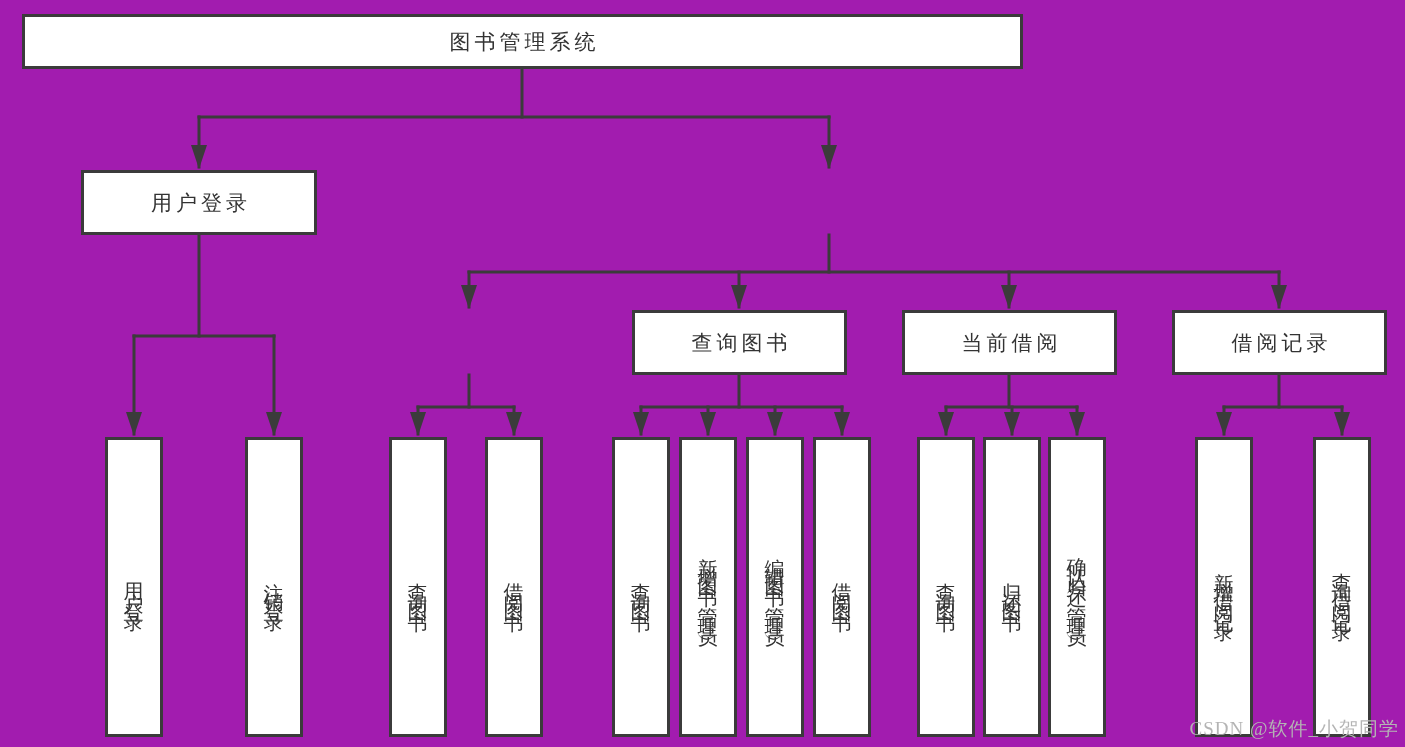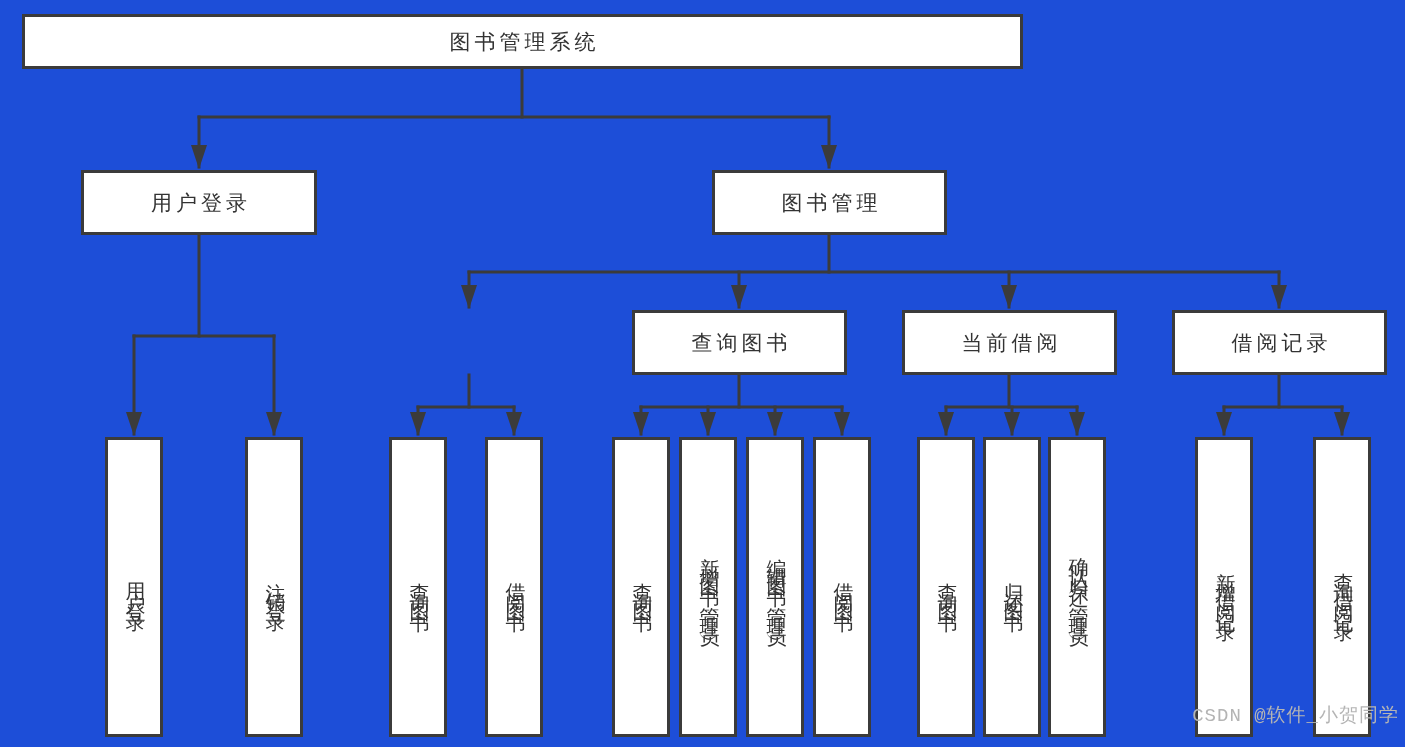--- a/index.html
+++ b/index.html
@@ -1,21 +1,21 @@
 <!DOCTYPE html>
 <html><head>
 <meta charset="utf-8">
 <style>
   html, body { margin: 0; padding: 0; background: #ffffff; }
   .stage {
     position: relative;
     width: 1405px;
     height: 747px;
-    background: #1d4ed8;
-    font-family: Liberation Mono, monospace;
+    background: #a21caf;
+    font-family: Liberation Serif, serif;
     overflow: hidden;
   }
   .connector-layer {
     position: absolute;
     left: 0; top: 0;
     width: 1405px; height: 747px;
   }
   .node {
     position: absolute;
     box-sizing: border-box;
@@ -38,21 +38,21 @@
     text-orientation: mixed;
     font-size: 20px;
     line-height: 1;
     letter-spacing: 10px;
     color: #333333;
     white-space: nowrap;
   }
   .watermark {
     position: absolute;
     right: 6px;
-    bottom: 19px;
+    bottom: 5px;
     font-size: 19px;
     letter-spacing: 1px;
     color: #b4b4b4;
     white-space: nowrap;
     text-align: right;
   }
 </style>
 </head>
 <body>
 
@@ -122,23 +122,20 @@
     </g>
   </svg>
 
   <div class="node" style="left:22px; top:14px; width:1001px; height:55px;">
     <span class="hlabel">图书管理系统</span>
   </div>
 
   <div class="node" style="left:81px; top:170px; width:236px; height:65px;">
     <span class="hlabel">用户登录</span>
   </div>
-  <div class="node" style="left:712px; top:170px; width:235px; height:65px;">
-    <span class="hlabel">图书管理</span>
-  </div>
 
   <div class="node" style="left:632px; top:310px; width:215px; height:65px;">
     <span class="hlabel">查询图书</span>
   </div>
   <div class="node" style="left:902px; top:310px; width:215px; height:65px;">
     <span class="hlabel">当前借阅</span>
   </div>
   <div class="node" style="left:1172px; top:310px; width:215px; height:65px;">
     <span class="hlabel">借阅记录</span>
   </div>

